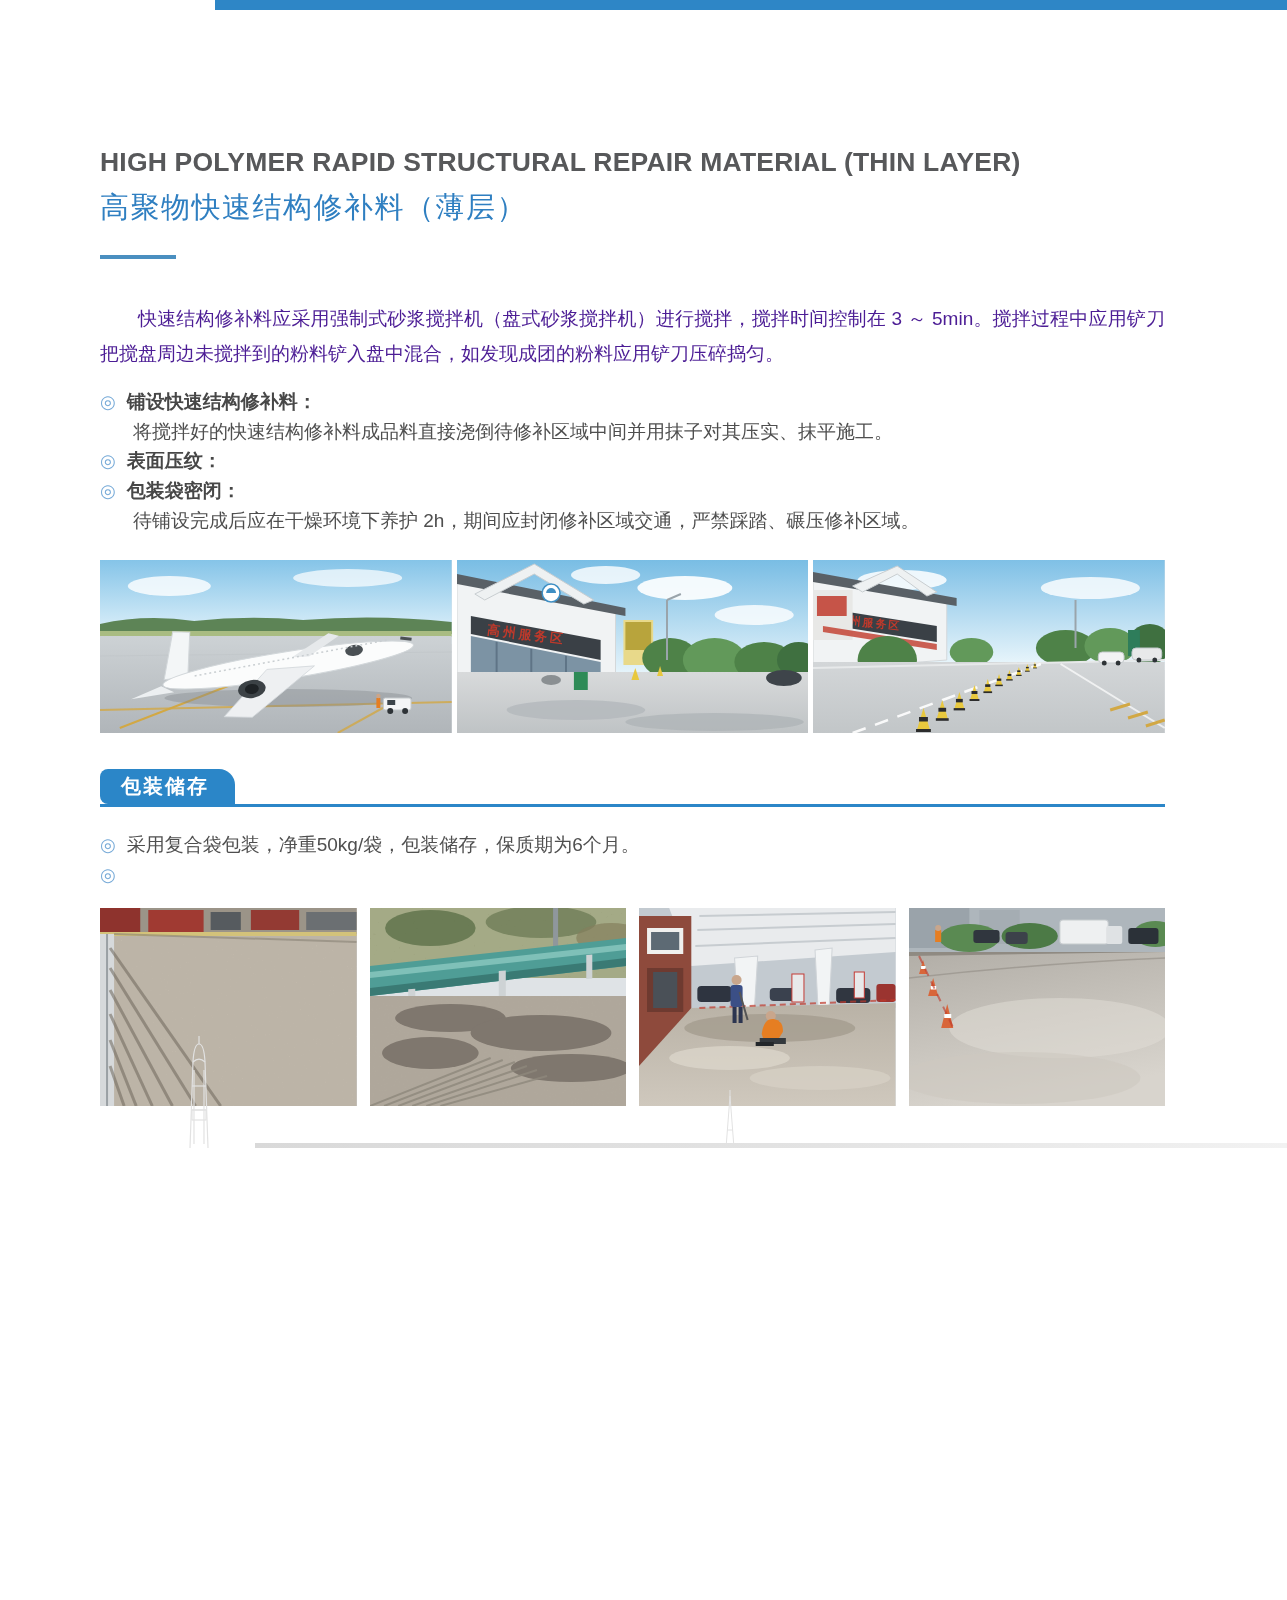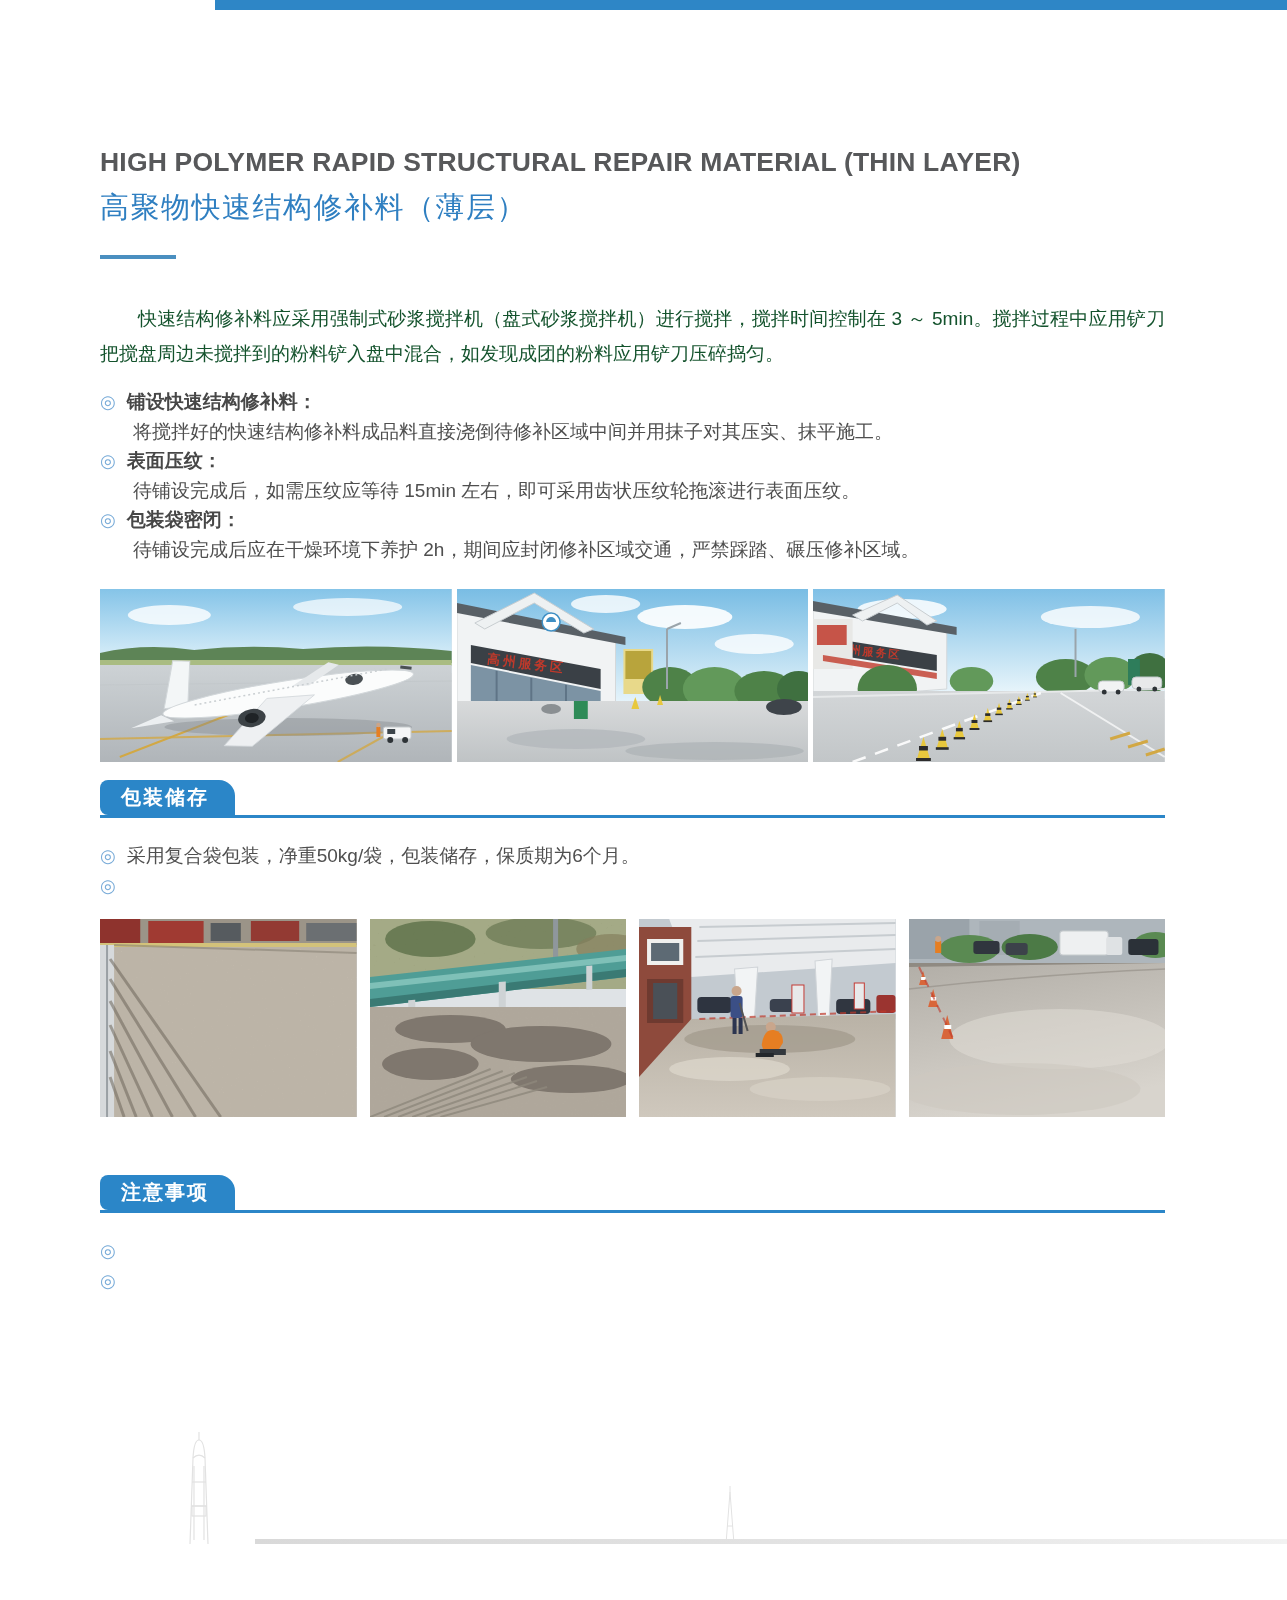--- a/index.html
+++ b/index.html
@@ -1,39 +1,39 @@
 <!DOCTYPE html>
 <html><head>
 <meta charset="utf-8">
 <style>
   * { box-sizing: border-box; }
   html,body { margin:0; padding:0; background:#ffffff; }
   body { font-family:"Liberation Sans","DejaVu Sans",sans-serif; }
-  .page { position:relative; width:1287px; height:1544px; margin:0 auto; background:#fff; overflow:hidden; }
+  .page { position:relative; width:1287px; height:1148px; margin:0 auto; background:#fff; overflow:hidden; }
   .topbar { position:absolute; top:0; left:215px; right:0; height:10px; background:#2e86c6; }
   .content { position:relative; padding:0 122px 0 100px; }
 
   .title-en { margin:147px 0 0; font-size:26.5px; line-height:30px; font-weight:700; color:#57585a; letter-spacing:0.2px; }
   .title-zh { margin:13px 0 0; font-size:29px; line-height:34px; font-weight:400; color:#2f7fc1; letter-spacing:1.5px; }
   .title-underline { margin-top:31px; width:76px; height:4px; background:#4a8fc0; }
 
-  .intro { margin:42px 0 16px; font-size:19px; line-height:35px; color:#14532d; text-indent:2em; text-align:justify; }
+  .intro { margin:42px 0 16px; font-size:19px; line-height:35px; color:#4c1d95; text-indent:2em; text-align:justify; }
 
   .process { margin-top:6px; }
   .p-head { display:flex; align-items:baseline; gap:11px; font-size:19px; line-height:29px; color:#474747; font-weight:700; }
   .p-body { padding-left:33px; font-size:19px; line-height:29px; color:#4f4f4f; }
   .bullet-glyph { color:#78abd8; font-weight:400; font-size:18px; flex:0 0 auto; }
 
   .photo-row { display:flex; }
   .row1 { margin-top:25px; gap:5px; height:173px; }
   .row2 { margin-top:18px; gap:13px; height:198px; }
   .photo-row figure { margin:0; flex:1; overflow:hidden; background:#dfe3e6; }
   .photo-row svg { width:100%; height:100%; display:block; }
 
-  .section { margin-top:18px; }
+  .section { margin-top:36px; }
   .section.second { margin-top:58px; }
   .tab { display:inline-flex; align-items:center; height:35px; padding:0 26px 0 21px; background:#2b86c8; color:#fff;
          font-size:20px; font-weight:700; letter-spacing:2px; border-radius:8px 16px 0 8px; }
   .rule { height:3px; background:#2b86c8; }
   .sec-bullets { margin-top:23px; }
   .sec-bullet { display:flex; align-items:baseline; gap:11px; font-size:19px; line-height:30px; color:#4f4f4f; }
 
   .wm { position:absolute; left:0; bottom:0; width:100%; height:140px; pointer-events:none; }
   .wm svg { position:absolute; bottom:0; }
   .wm .tower1 { left:180px; width:38px; height:112px; }
@@ -57,21 +57,20 @@
     <div class="process">
       <div class="p-head">
         <span class="bullet-glyph">◎</span>
         <span>铺设快速结构修补料：</span>
       </div>
       <div class="p-body">将搅拌好的快速结构修补料成品料直接浇倒待修补区域中间并用抹子对其压实、抹平施工。</div>
       <div class="p-head">
         <span class="bullet-glyph">◎</span>
         <span>表面压纹：</span>
       </div>
-      <div class="p-body">待铺设完成后，如需压纹应等待 15min 左右，即可采用齿状压纹轮拖滚进行表面压纹。</div>
       <div class="p-head">
         <span class="bullet-glyph">◎</span>
         <span>包装袋密闭：</span>
       </div>
       <div class="p-body">待铺设完成后应在干燥环境下养护 2h，期间应封闭修补区域交通，严禁踩踏、碾压修补区域。</div>
     </div>
 
     <div class="photo-row row1">
 
       <figure>

